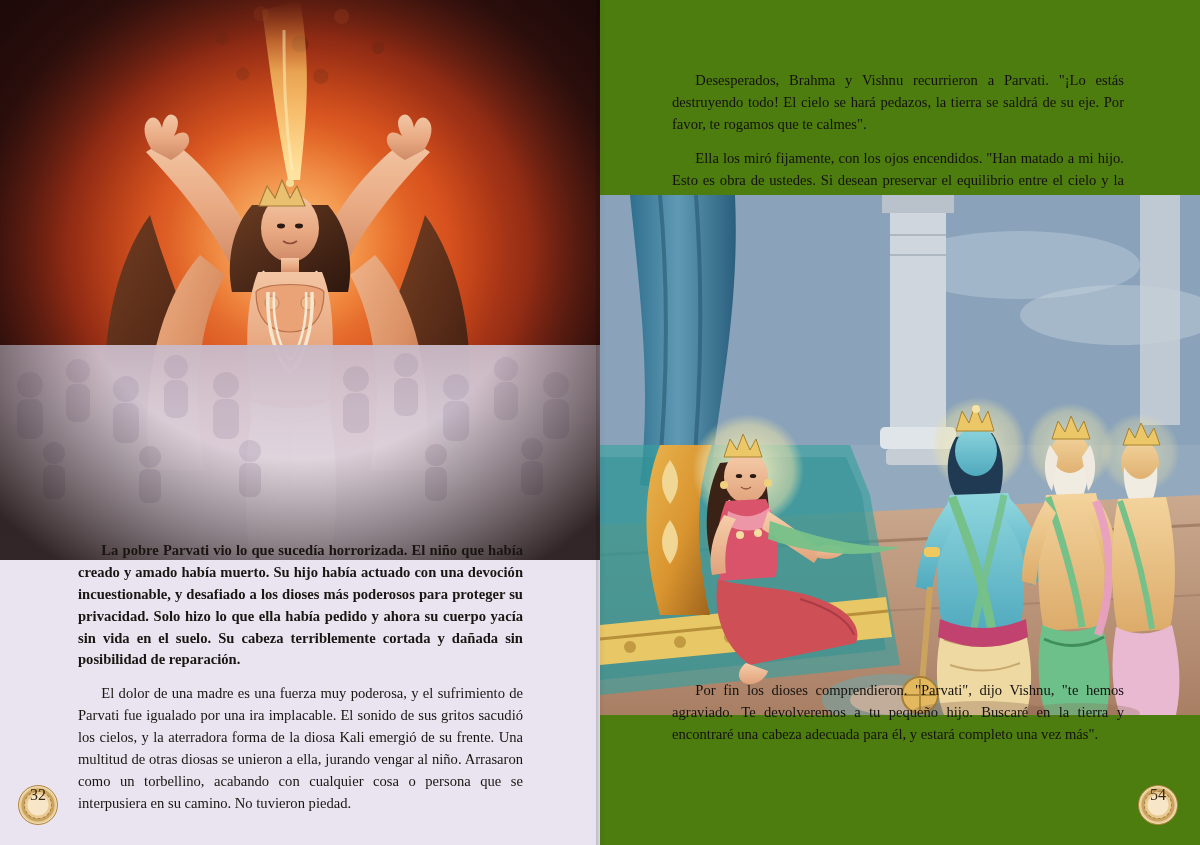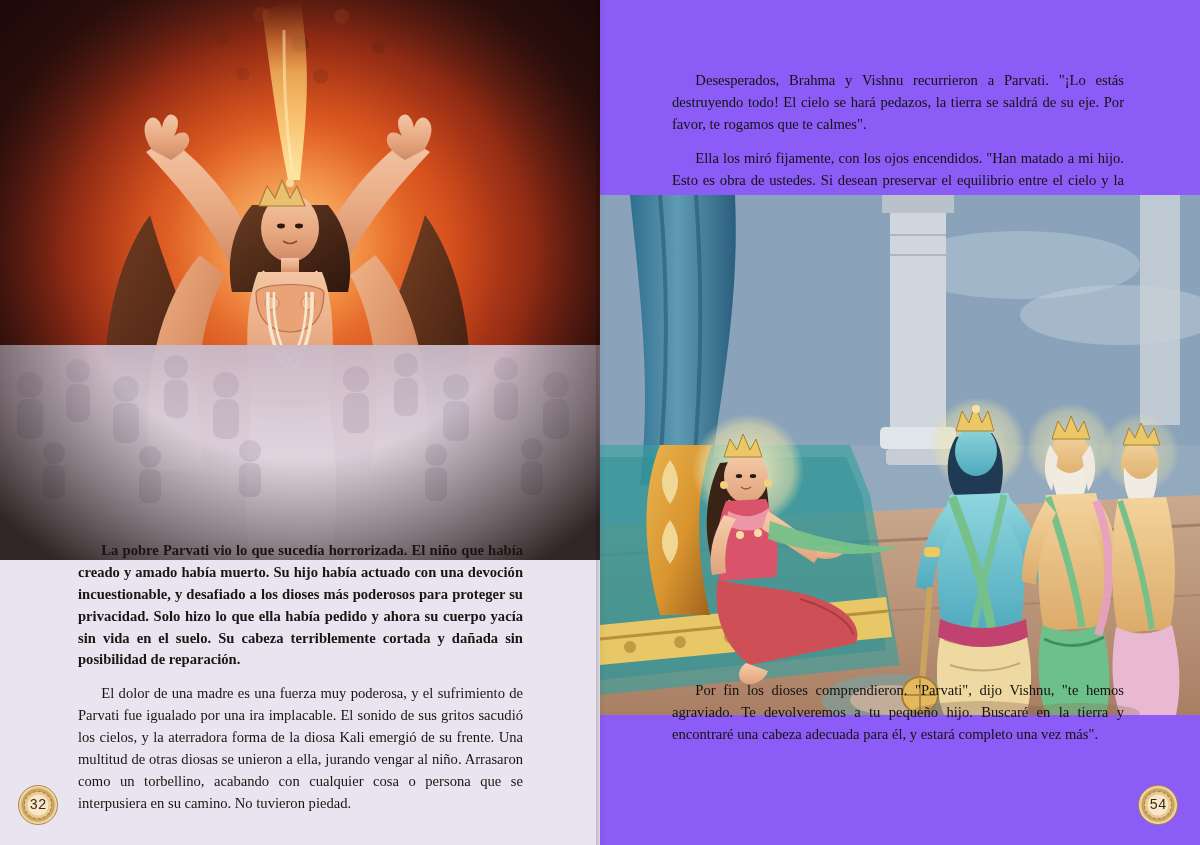--- a/index.html
+++ b/index.html
@@ -17,21 +17,21 @@
     background: #ffffff;
   }
 
   
   .page {
     position: relative;
     height: 845px;
     overflow: hidden;
   }
   .page-left { width: 600px; background: #e9e4ef; }
-  .page-right { width: 600px; background: #8b5cf6; }
+  .page-right { width: 600px; background: #4d7c0f; }
 
   
   .illo-left {
     position: absolute;
     left: 0; top: 0; width: 600px; height: 560px;
     background:
       radial-gradient(ellipse 160px 150px at 290px 230px, rgba(255,225,150,0.55), rgba(255,160,60,0.15) 60%, rgba(0,0,0,0) 75%),
       radial-gradient(ellipse 330px 300px at 300px 250px, #f26a1c 0%, #d1471a 45%, #8d2a14 72%, #3a1410 100%),
       linear-gradient(#2b1010, #1b0c0c);
     overflow: hidden;
@@ -104,23 +104,23 @@
   .right-text-bottom p:first-child { text-indent: 1.6em; }
 
   
   .folio {
     position: absolute;
     width: 40px; height: 40px;
     border-radius: 50%;
     background:
       radial-gradient(circle at 50% 50%, #f7e7c8 0 10px, #e9c98f 11px 13px, #caa35f 14px 16px, #e8cd96 17px 19px, #b98b4b 20px);
     border: 1px solid #b4873f;
-    display: flex; align-items: center; justify-content: center;
-    font-size: 14px; color: #3b2a13;
-    font-family: Liberation Mono, monospace;
+    display: flex; justify-content: center;
+    font-size: 16px; color: #3b2a13;
+    font-family: Liberation Serif, serif;
     box-shadow: 0 0 0 1px rgba(255,255,255,.35) inset;
   }
   .folio-left { left: 18px; top: 785px; }
   .folio-right { left: 1138px; top: 785px; }
 
   .folio .ring {
     position:absolute; inset:5px; border-radius:50%;
     border:1px dashed rgba(120,85,35,.55);
   }
   .folio .num { position: relative; z-index:2; }

